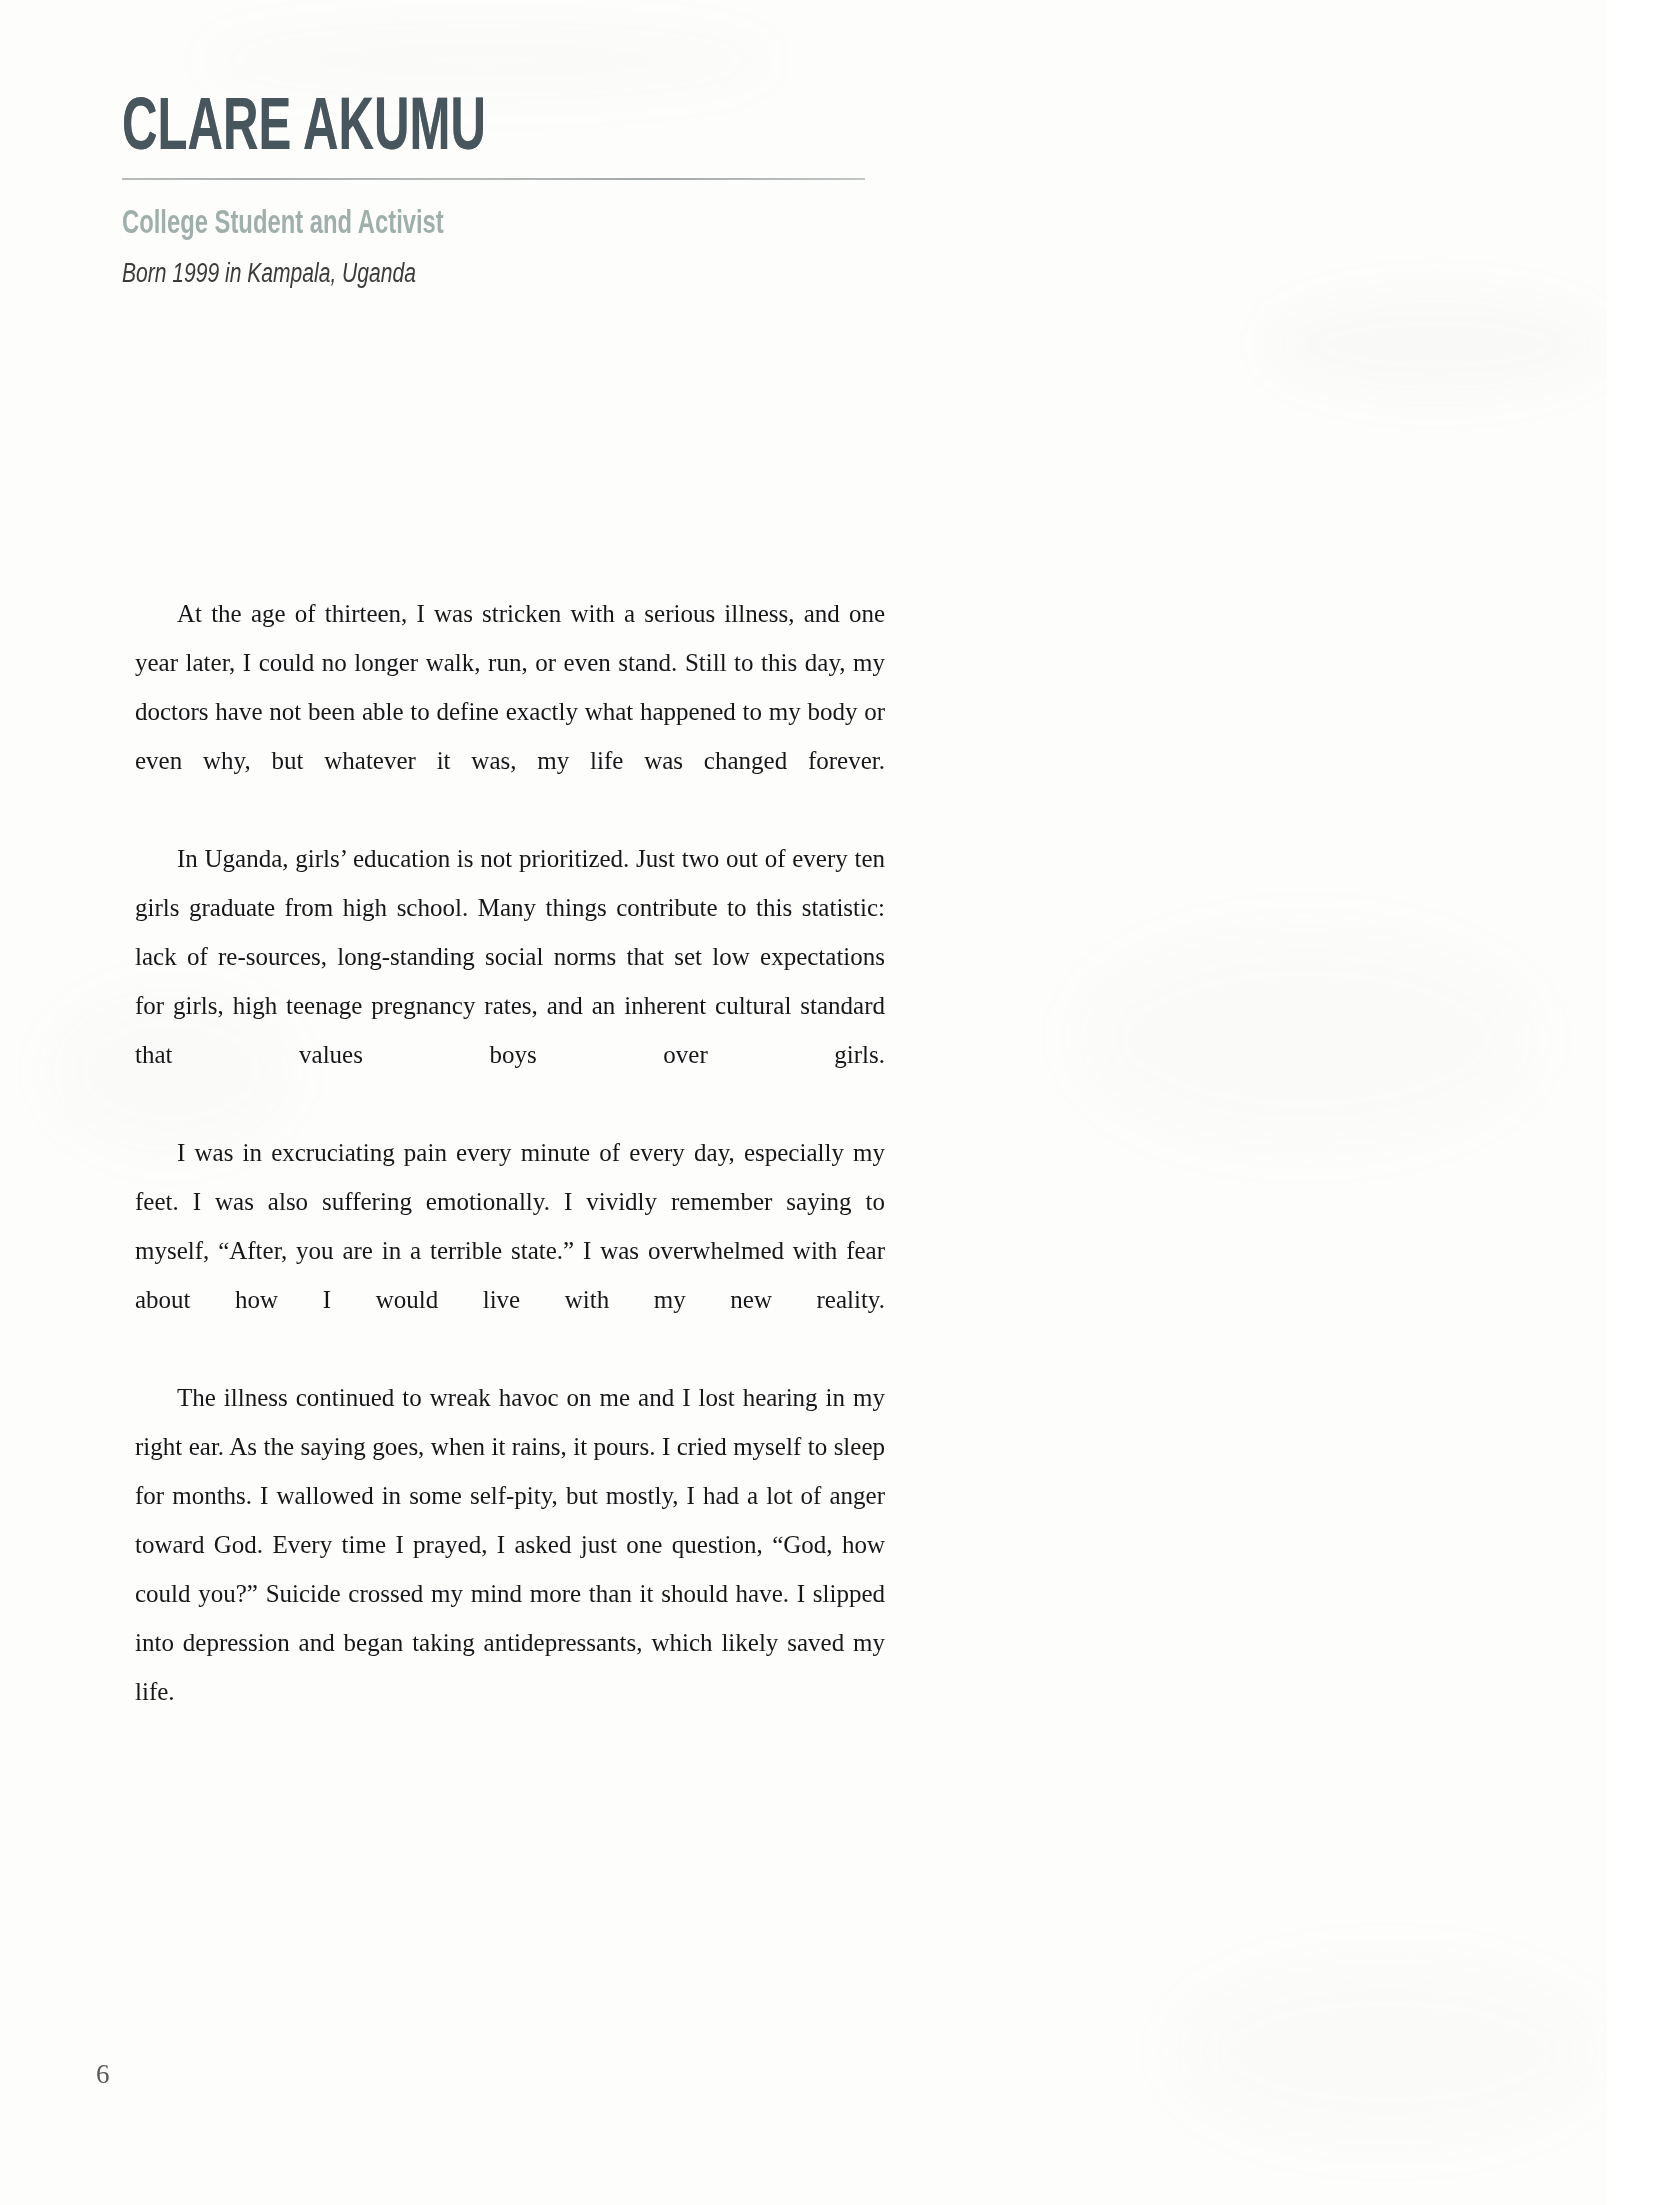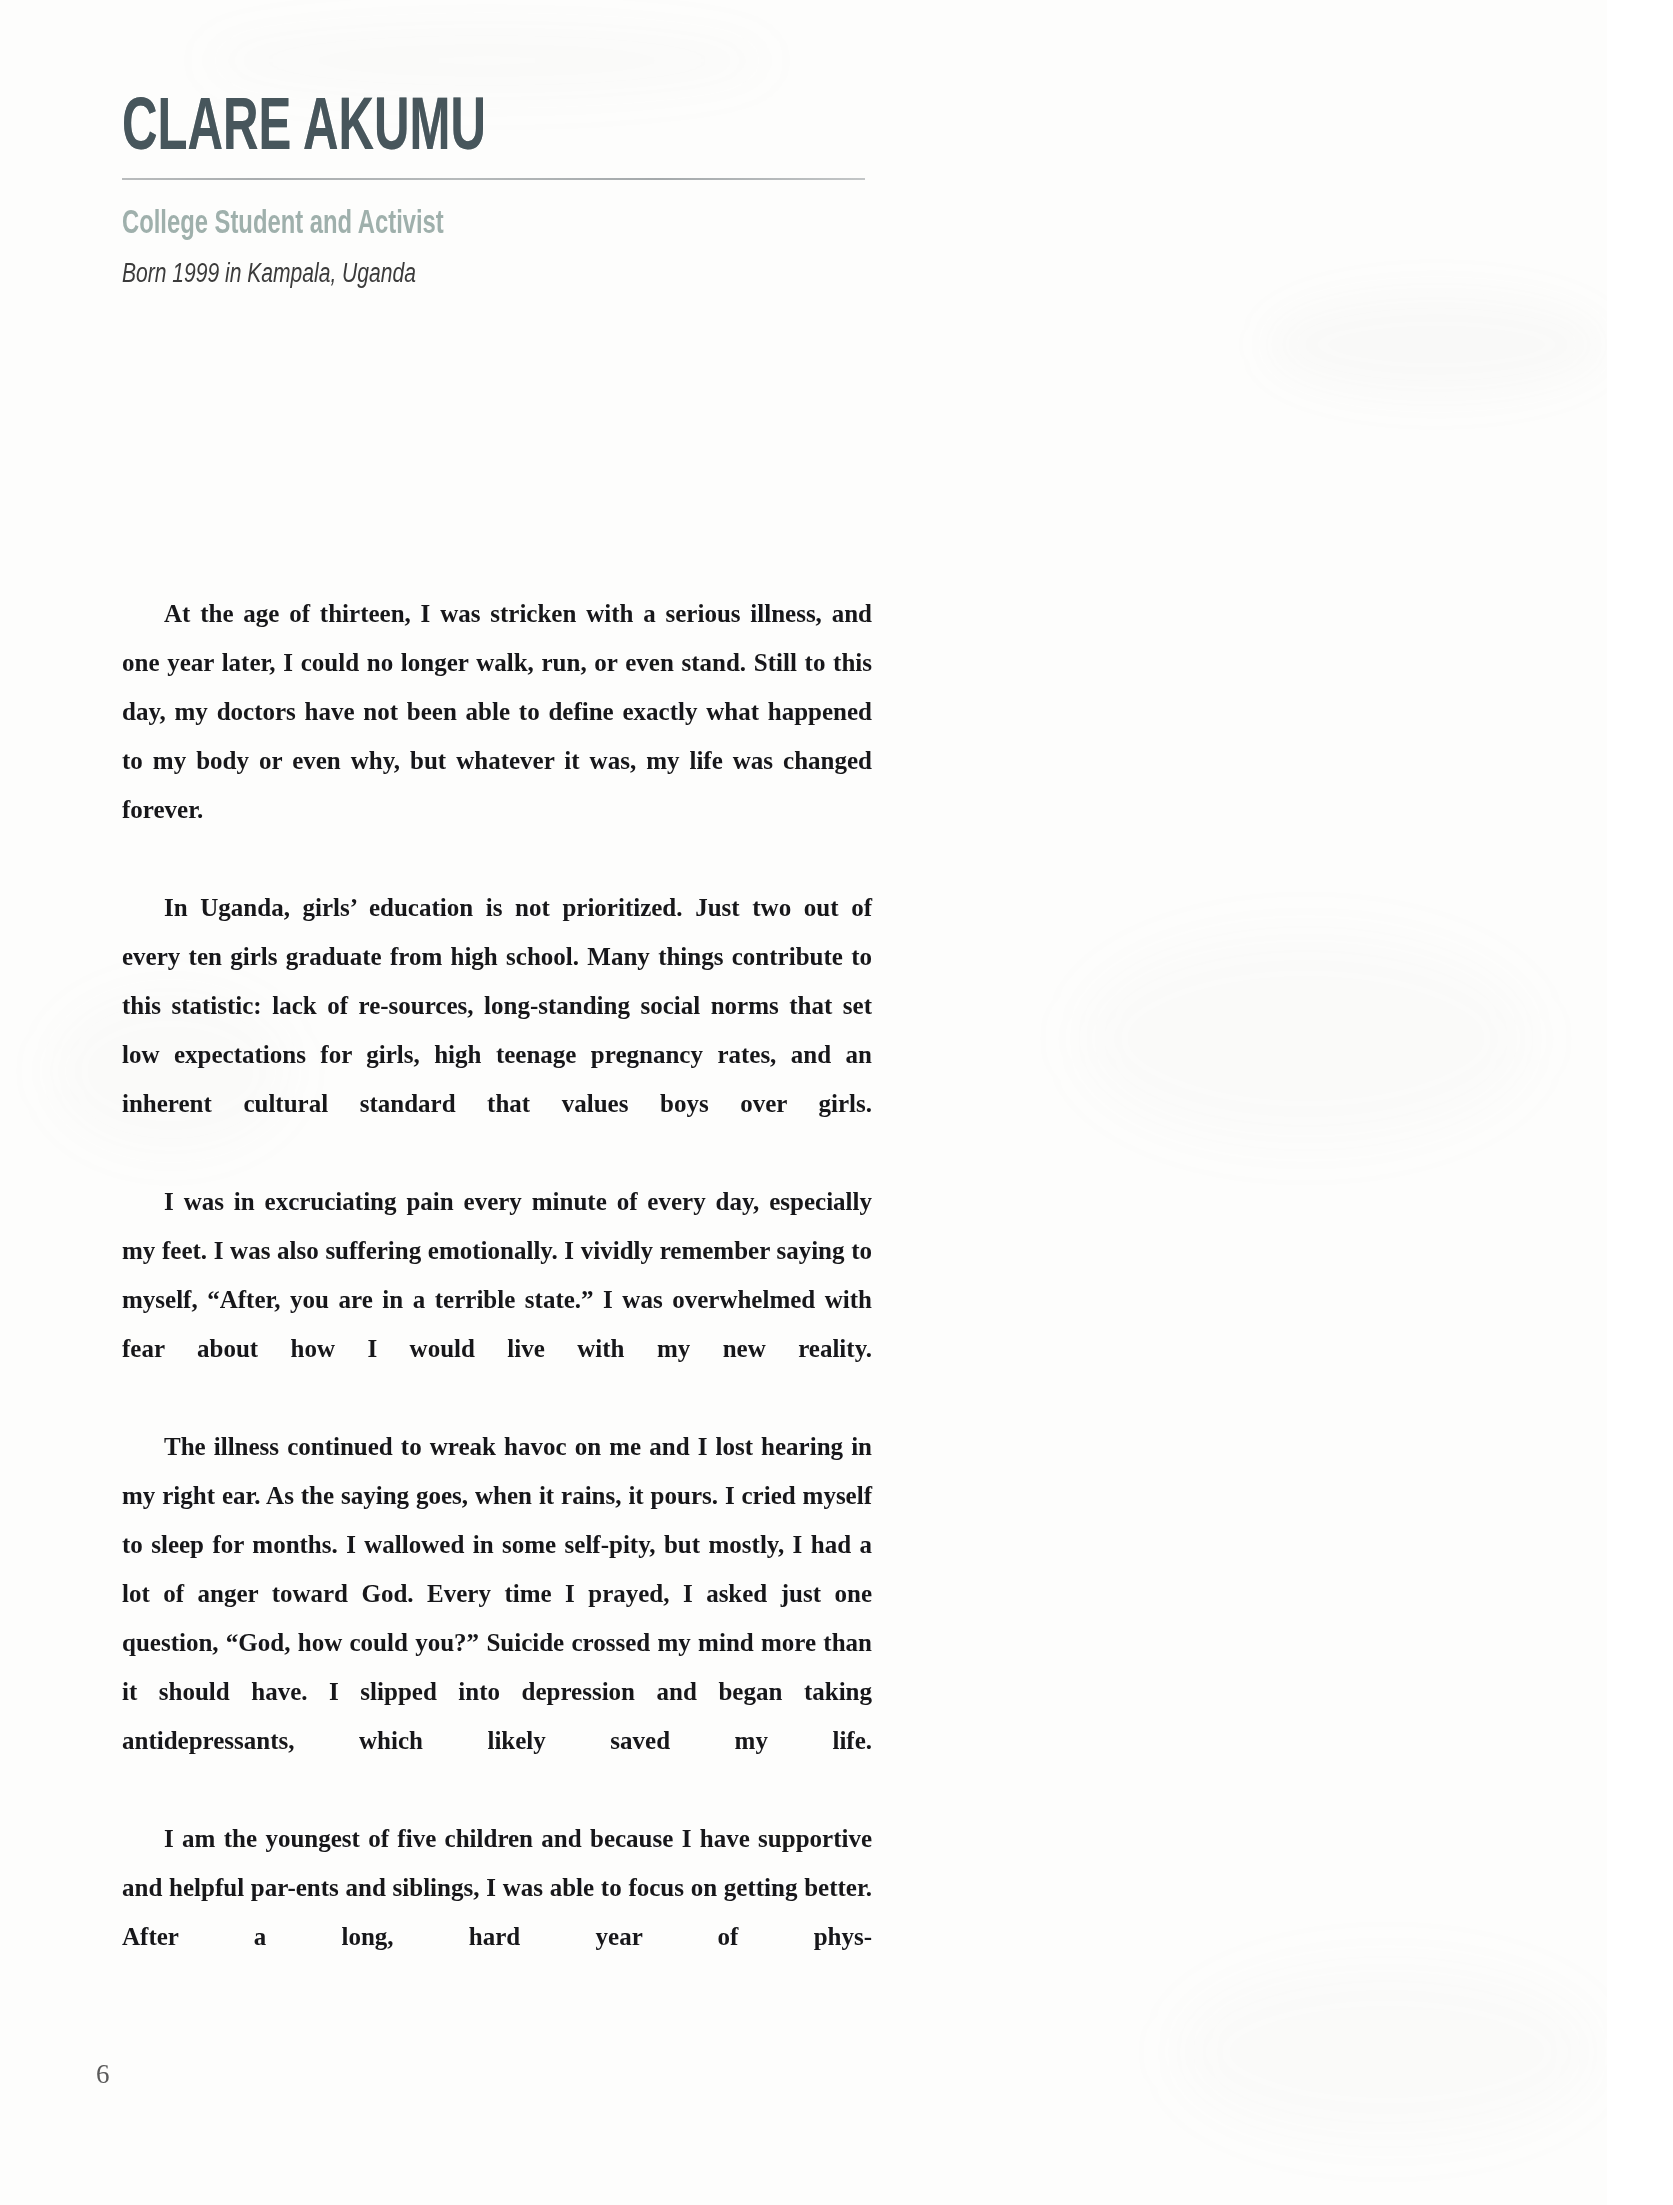--- a/index.html
+++ b/index.html
@@ -87,24 +87,23 @@
     color: #3b3b3b;
     transform: scaleX(0.78);
     transform-origin: left center;
     white-space: nowrap;
     margin: 18px 0 0 0;
   }
 
   
   #body-copy {
     position: absolute;
-    left: 122px;
+    left: 135px;
     top: 589px;
     width: 750px;
-    font-weight: bold;
   }
 
   #body-copy p {
     margin: 0;
     font-family: "Liberation Serif", serif;
     font-size: 25px;
     line-height: 49px;
     color: #17171a;
     text-align: justify;
     text-justify: inter-word;
@@ -150,19 +149,18 @@
     <div id="subtitle">College Student and Activist</div>
 
     <div id="byline">Born 1999 in Kampala, Uganda</div>
   </div>
 
   <div id="body-copy">
       <p>At the age of thirteen, I was stricken with a serious illness, and one year later, I could no longer walk, run, or even stand. Still to this day, my doctors have not been able to define exactly what happened to my body or even why, but whatever it was, my life was changed forever.</p>
       <p>In Uganda, girls’ education is not prioritized. Just two out of every ten girls graduate from high school. Many things contribute to this statistic: lack of re-sources, long-standing social norms that set low expectations for girls, high teenage pregnancy rates, and an inherent cultural standard that values boys over girls.</p>
       <p>I was in excruciating pain every minute of every day, especially my feet. I was also suffering emotionally. I vividly remember saying to myself, “After, you are in a terrible state.” I was overwhelmed with fear about how I would live with my new reality.</p>
       <p>The illness continued to wreak havoc on me and I lost hearing in my right ear. As the saying goes, when it rains, it pours. I cried myself to sleep for months. I wallowed in some self-pity, but mostly, I had a lot of anger toward God. Every time I prayed, I asked just one question, “God, how could you?” Suicide crossed my mind more than it should have. I slipped into depression and began taking antidepressants, which likely saved my life.</p>
-      <p>I am the youngest of five children and because I have supportive and helpful par-ents and siblings, I was able to focus on getting better. After a long, hard year of phys-</p>
     </div>
 
   <div id="page-number">6</div>
 
 </div>
 
 
 </body></html>

